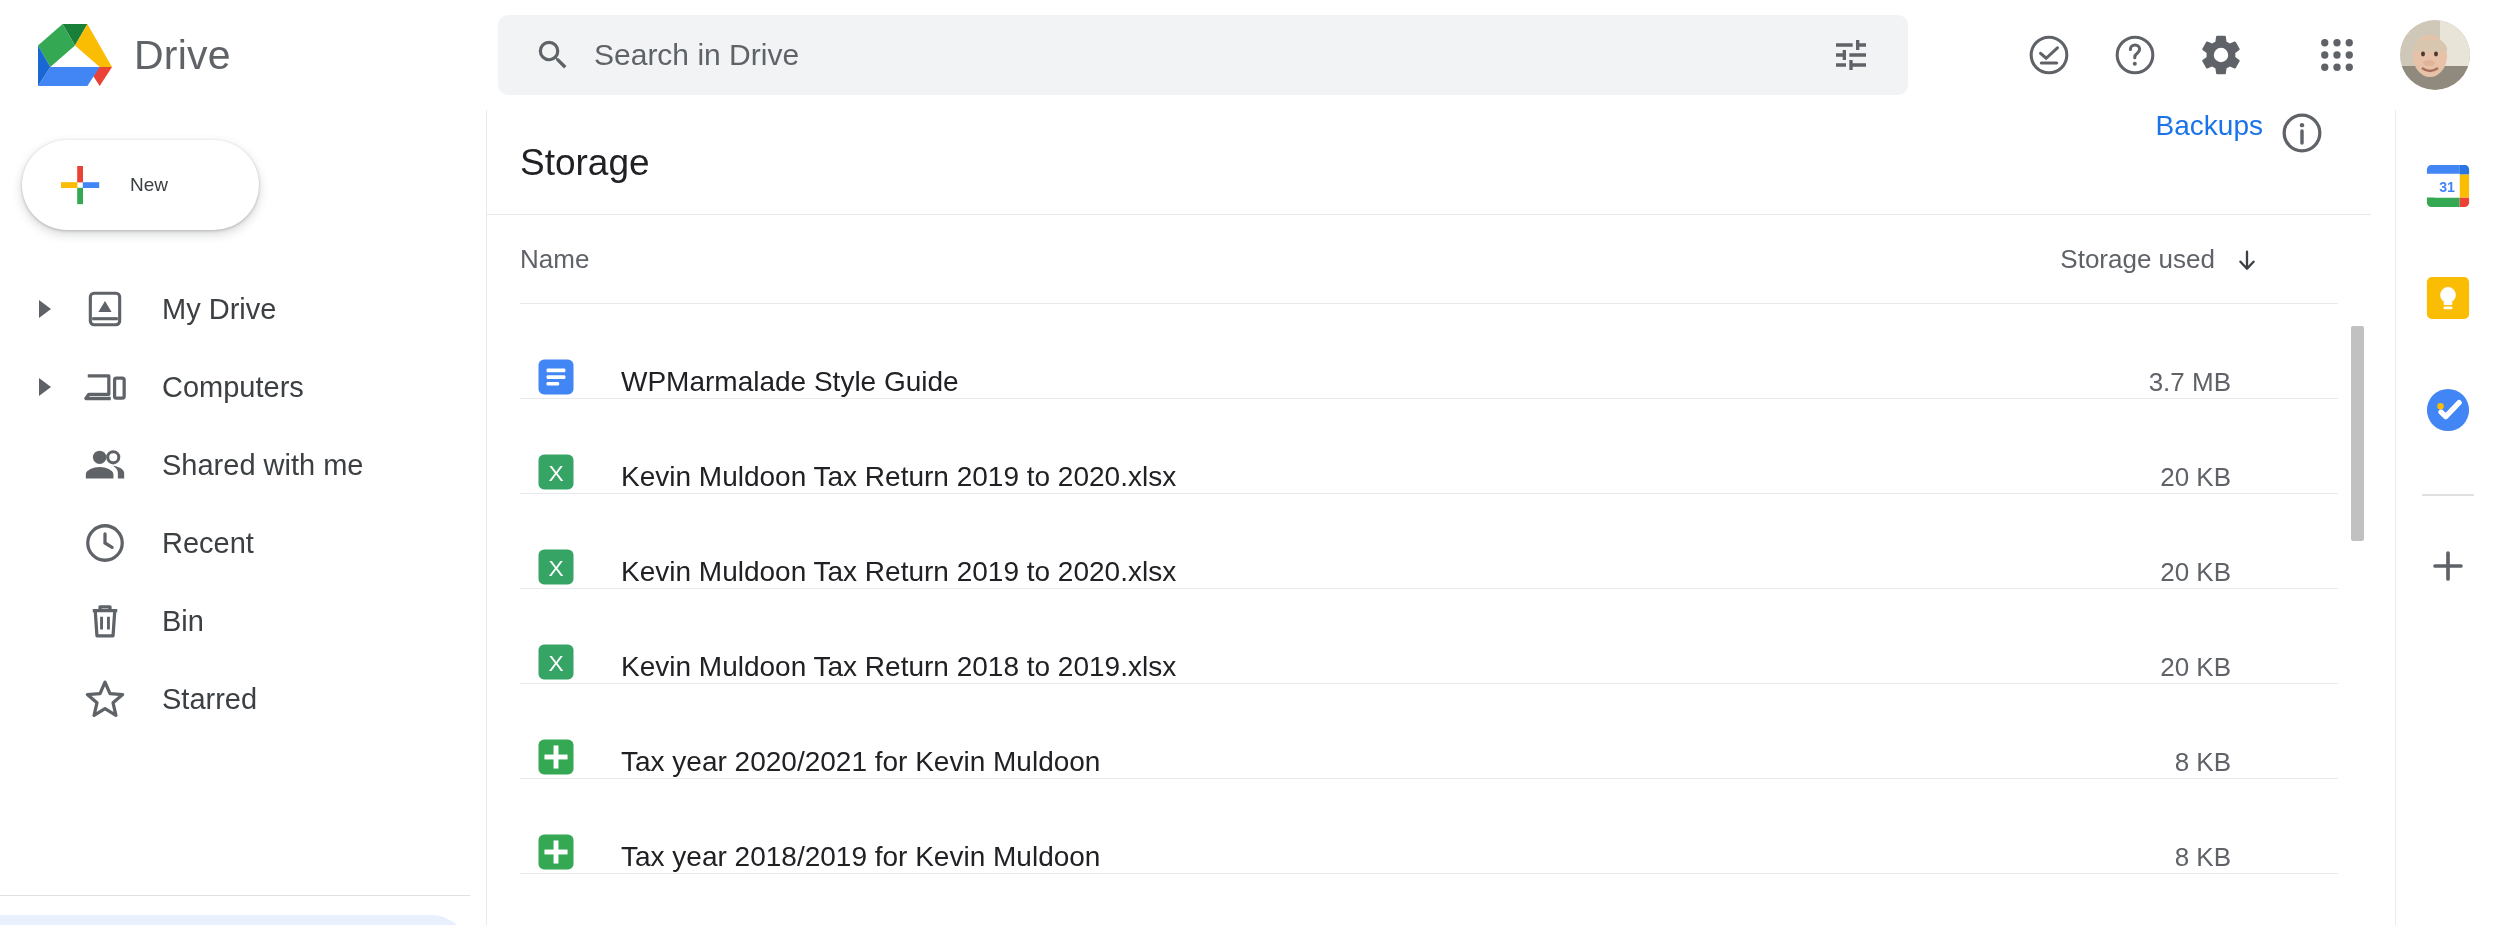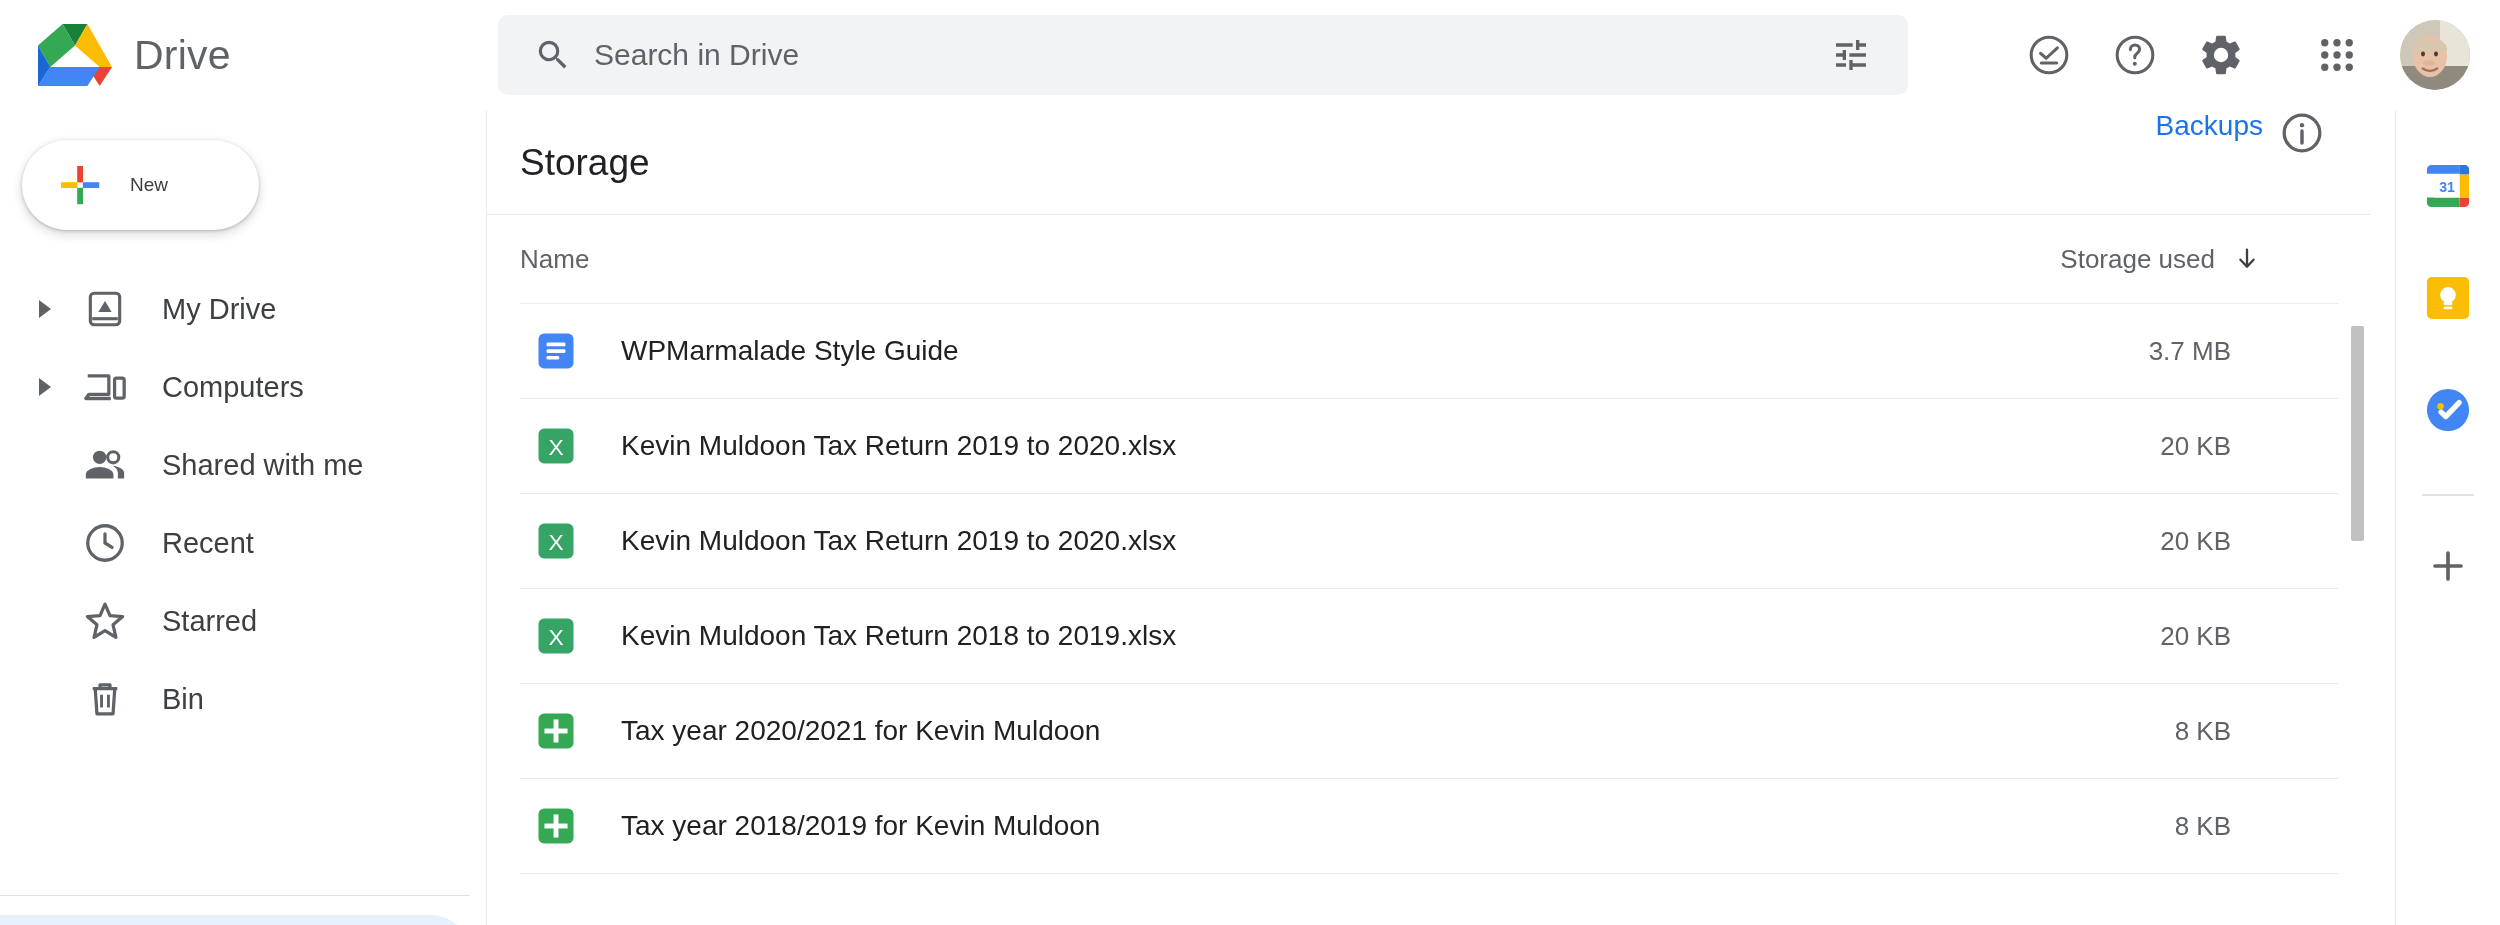--- a/index.html
+++ b/index.html
@@ -141,26 +141,26 @@
   
   .table { position: absolute; left: 0; top: 105px; width: 1884px; }
   .thead {
     height: 88px; display: flex; align-items: center; position: relative;
   }
   .th-name {
     margin-left: 33px; font-size: 26px; color: #5f6368; cursor: pointer;
   }
   .th-size {
     position: absolute; right: 110px; font-size: 26px; color: #5f6368;
-    cursor: pointer; display: flex; align-items: center; gap: 18px;
+    cursor: pointer; display: flex; align-items: flex-end; gap: 18px;
   }
   .sort-arrow { width: 28px; height: 28px; }
   .row-rule { height: 1px; background: #e8eaed; margin: 0 33px 0 33px; }
   .trow {
-    height: 94px; display: flex; align-items: center; position: relative;
+    height: 94px; display: flex; align-items: flex-end; position: relative;
     cursor: pointer;
   }
   .file-ico {
     margin-left: 48px; width: 42px; height: 42px; flex: 0 0 auto;
     display: block;
   }
   .file-name {
     margin-left: 44px; font-size: 28px; color: #202124; white-space: nowrap;
   }
   .file-size {
@@ -356,35 +356,35 @@
           <path d="M12 7.2V12l3.7 2.3" fill="none" stroke="#5f6368" stroke-width="1.7" stroke-linecap="round"></path>
         </svg>
       </span>
       <span class="nav-label">Recent</span>
     </div>
 
     <div class="nav-item">
       <span class="nav-caret"></span>
       <span class="nav-ico">
         <svg width="46" height="46" viewBox="0 0 24 24">
-          <polygon points="12,3.2 14.6,9.2 21.2,9.7 16.2,14 17.7,20.5 12,17 6.3,20.5 7.8,14 2.8,9.7 9.4,9.2" fill="none" stroke="#5f6368" stroke-width="1.7" stroke-linejoin="round"></polygon>
-        </svg>
-      </span>
-      <span class="nav-label">Starred</span>
+          <path d="M5.6 6.6h12.8M9.4 6.6V4.6h5.2v2M6.9 6.6l.9 13.1h8.4l.9-13.1" fill="none" stroke="#5f6368" stroke-width="1.7" stroke-linejoin="round"></path>
+          <path d="M10.2 9.8v6.6M13.8 9.8v6.6" fill="none" stroke="#5f6368" stroke-width="1.5"></path>
+        </svg>
+      </span>
+      <span class="nav-label">Bin</span>
     </div>
 
     <div class="nav-item">
       <span class="nav-caret"></span>
       <span class="nav-ico">
         <svg width="46" height="46" viewBox="0 0 24 24">
-          <path d="M5.6 6.6h12.8M9.4 6.6V4.6h5.2v2M6.9 6.6l.9 13.1h8.4l.9-13.1" fill="none" stroke="#5f6368" stroke-width="1.7" stroke-linejoin="round"></path>
-          <path d="M10.2 9.8v6.6M13.8 9.8v6.6" fill="none" stroke="#5f6368" stroke-width="1.5"></path>
-        </svg>
-      </span>
-      <span class="nav-label">Bin</span>
+          <polygon points="12,3.2 14.6,9.2 21.2,9.7 16.2,14 17.7,20.5 12,17 6.3,20.5 7.8,14 2.8,9.7 9.4,9.2" fill="none" stroke="#5f6368" stroke-width="1.7" stroke-linejoin="round"></polygon>
+        </svg>
+      </span>
+      <span class="nav-label">Starred</span>
     </div>
 
     <div class="nav-sep"></div>
 
     <div class="storage-item">
       <span class="nav-caret"></span>
 
     </div>
   </div>
 

